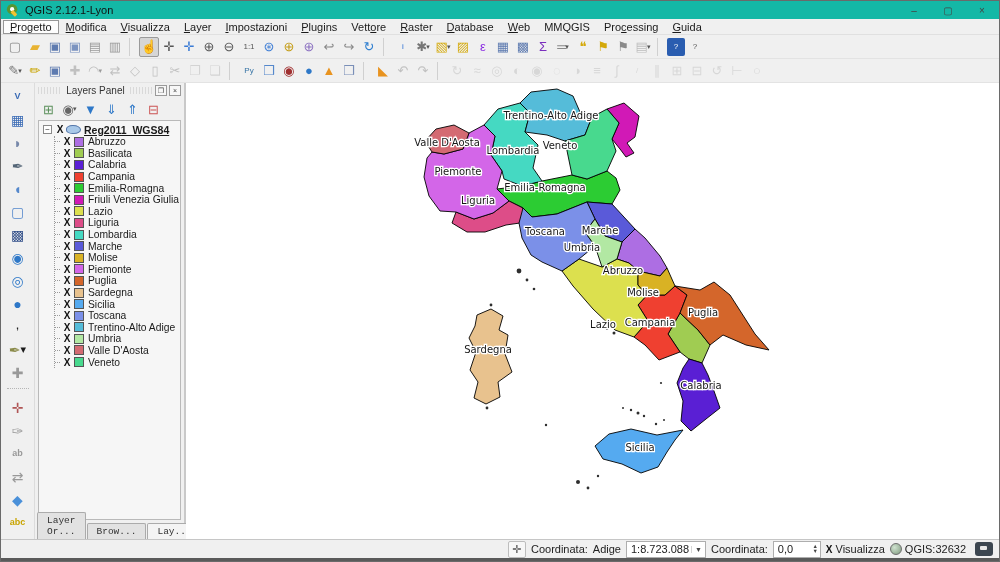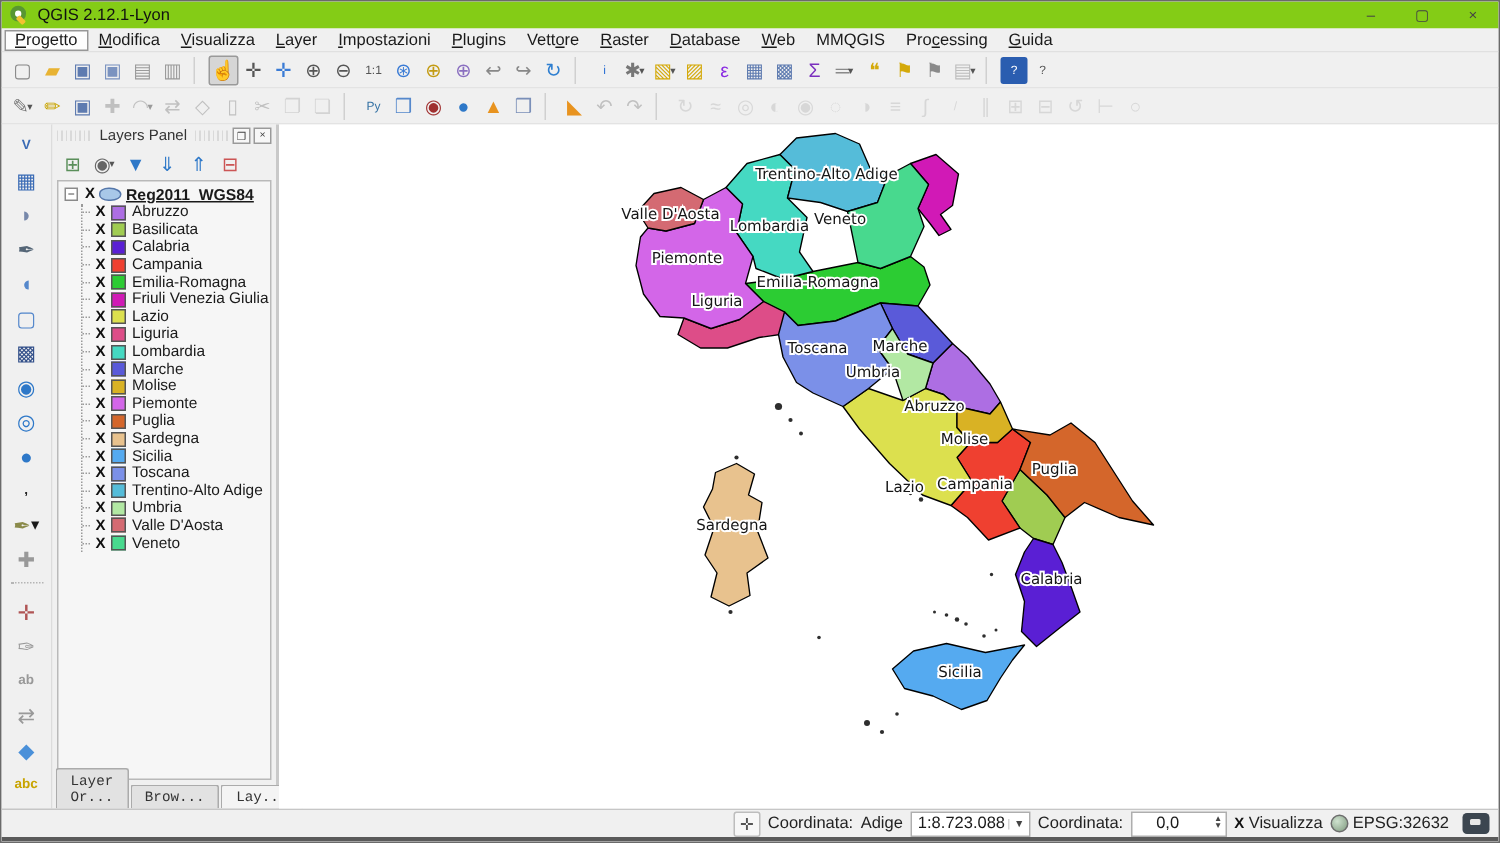--- a/index.html
+++ b/index.html
@@ -3,21 +3,21 @@
 <meta charset="utf-8">
 <style>
   html,body{margin:0;padding:0;background:#888;}
   *{box-sizing:border-box;}
   #win{
     width:1000px;height:562px;background:#f0f0f0;position:relative;overflow:hidden;
     font-family:"Liberation Sans",sans-serif;font-size:11px;color:#1a1a1a;
     border:1px solid #6a6a6a;display:flex;flex-direction:column;
   }
   
-  .titlebar{height:18px;background:#84cc16;display:flex;align-items:center;padding-left:5px;flex:0 0 auto;}
+  .titlebar{height:18px;background:#14b8a6;display:flex;align-items:center;padding-left:5px;flex:0 0 auto;}
   .titlebar .apptitle{margin-left:5px;font-size:11px;color:#111;}
   .win-controls{margin-left:auto;display:flex;height:100%;}
   .win-btn{width:34px;display:flex;align-items:center;justify-content:center;font-size:10px;color:#444;cursor:default;}
   
   .menubar{height:16px;background:#f0f0f0;display:flex;align-items:center;padding-left:2px;border-bottom:1px solid #e0e0e0;flex:0 0 auto;}
   .menu-item{padding:1px 7px;white-space:nowrap;color:#1a1a1a;}
   .menu-item.boxed{border:1px solid #979797;background:#fdfdfd;padding:0 6px;}
   .menu-item u{text-decoration:underline;}
   
   .toolbar{height:24px;background:#f0f0f0;display:flex;align-items:center;padding-left:4px;border-bottom:1px solid #e3e3e3;flex:0 0 auto;overflow:hidden;}
@@ -65,21 +65,21 @@
   .island{fill:#2e2e2e;}
   .maplabel{font-family:"DejaVu Sans",sans-serif;font-size:10px;fill:#161616;paint-order:stroke;stroke:#ffffff;stroke-width:2.6px;text-anchor:middle;}
   
   .statusbar{height:22px;background:#f0f0f0;border-top:1px solid #c6c6c6;display:flex;align-items:center;padding:0 6px;gap:5px;flex:0 0 auto;border-bottom:3px solid #5a5a5a;}
   .sb-spacer{flex:1 1 auto;}
   .sb-iconbtn{width:18px;height:17px;border:1px solid #bdbdbd;background:#f7f7f7;display:flex;align-items:center;justify-content:center;font-size:11px;border-radius:2px;}
   .sb-label{color:#222;}
   .sb-input{width:150px;height:17px;border:1px solid #aeaeae;background:#fff;text-align:center;font-size:11px;display:flex;align-items:center;justify-content:center;}
   .sb-combo{width:80px;height:17px;border:1px solid #aeaeae;background:#fff;display:flex;align-items:center;font-size:11px;padding-left:4px;}
   .sb-combo .dd{margin-left:auto;font-size:7px;color:#444;padding:0 3px;border-left:1px solid #d5d5d5;}
-  .sb-spin{width:64px;height:17px;border:1px solid #aeaeae;background:#fff;display:flex;align-items:center;font-size:11px;padding-left:16px;position:relative;text-align:right;}
+  .sb-spin{width:48px;height:17px;border:1px solid #aeaeae;background:#fff;display:flex;align-items:center;font-size:11px;padding-left:4px;position:relative;text-align:right;}
   .sb-spin .arrows{margin-left:auto;display:flex;flex-direction:column;font-size:5.5px;color:#444;line-height:1;padding-right:2px;}
   .sb-check{display:flex;align-items:center;gap:3px;}
   .epsg{display:flex;align-items:center;gap:3px;}
   .epsg .globe{width:12px;height:12px;border-radius:50%;background:radial-gradient(circle at 35% 35%,#cfe2cf,#7f9a7f);border:1px solid #6d6d6d;}
   .log-btn{width:18px;height:14px;background:#3c4650;border-radius:3px;margin-left:4px;position:relative;}
   .log-btn::after{content:"";position:absolute;left:5px;top:4px;width:7px;height:4px;background:#e8e8e8;border-radius:1px;}
 </style>
 </head>
 <body>
 
@@ -631,17 +631,17 @@
           <span>▲</span>
           <span>▼</span>
         </span>
     </div>
     <div class="sb-check">
       <span class="xcheck" style="width:auto">X</span>
       <span class="sb-label">Visualizza</span>
     </div>
     <div class="epsg">
       <span class="globe"></span>
-      <span class="sb-label">EPSG:32632</span>
+      <span class="sb-label">QGIS:32632</span>
     </div>
     <div class="log-btn"></div>
   </div>
 </div>
 
 </body></html>

